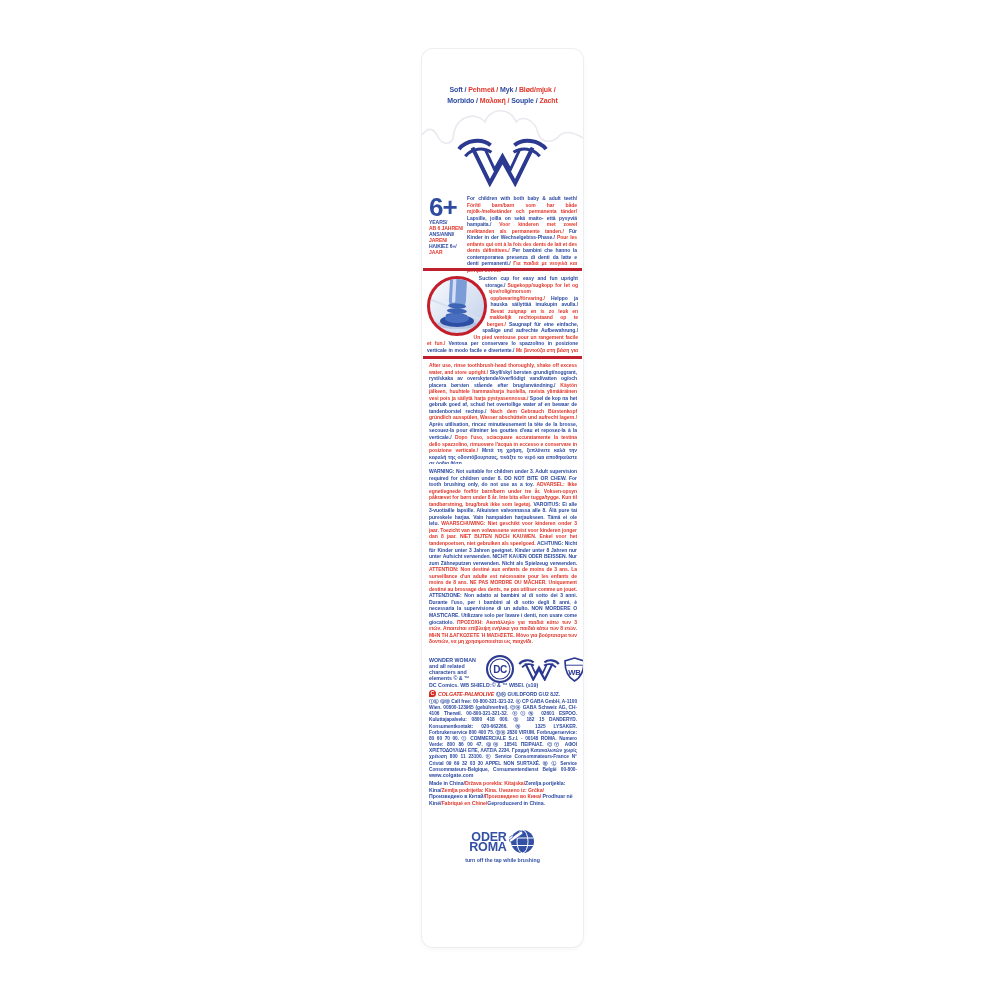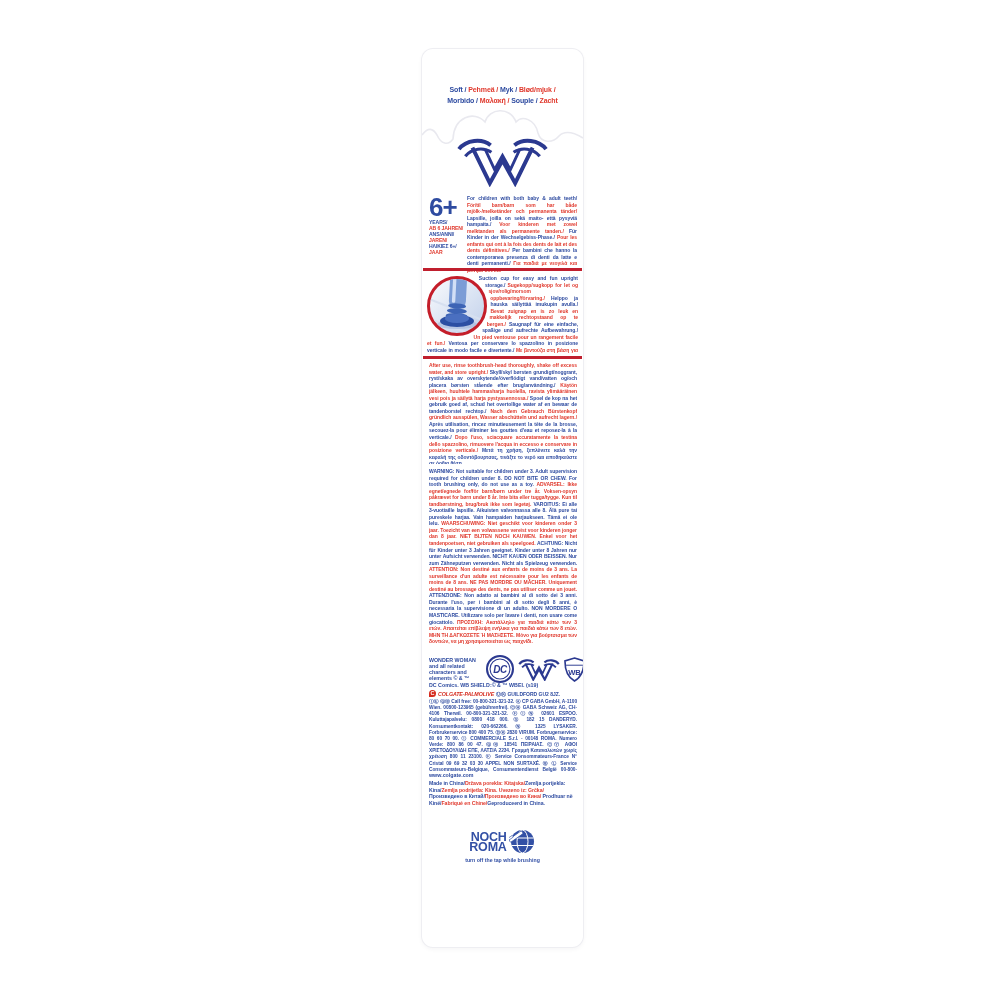--- a/index.html
+++ b/index.html
@@ -37,21 +37,21 @@
     margin:1px 4px 1px 0;shape-outside:circle(50%);}
   
   .afteruse{top:313px;left:7px;width:148px;height:102px;overflow:hidden;}
   .warnings{top:419px;left:7px;width:148px;height:186px;overflow:hidden;}
   
   .tm-row{top:606px;left:7px;width:148px;height:28px;display:flex;align-items:center;gap:3px;}
   .credit{font-size:5.3px;line-height:6.1px;font-weight:700;color:#2e4ba0;width:54px;flex:none;}
   .dc-badge{width:24px;height:24px;border-radius:50%;border:2px solid #2b3990;flex:none;
     display:flex;align-items:center;justify-content:center;
     box-shadow:inset 0 0 0 1.5px #fff, inset 0 0 0 2.6px #2b3990;}
-  .dc-badge span{font-size:10px;font-weight:800;font-style:italic;color:#2b3990;letter-spacing:-0.5px;}
+  .dc-badge span{font-size:10px;font-weight:800;color:#2b3990;letter-spacing:-0.5px;}
   .wwsmall{width:44px;height:23px;flex:none;}
   .wbshield{width:21px;height:25px;flex:none;}
   .credit2{top:633px;left:7px;width:148px;font-size:5.3px;font-weight:700;color:#2e4ba0;}
   
   .cp-row{top:641px;left:7px;width:148px;display:flex;align-items:center;gap:2px;}
   .cp-icon{width:7px;height:7px;border-radius:3.5px 3.5px 3.5px 0;background:#d52b1e;flex:none;
     color:#fff;font-size:5.5px;font-weight:800;text-align:center;line-height:7px;}
   .cp-name{font-size:5.3px;font-weight:800;font-style:italic;color:#d52b1e;letter-spacing:-0.1px;}
   .cp-addr{font-size:5px;font-weight:600;color:#2e4ba0;}
   .contacts{top:650px;left:7px;width:148px;height:73px;overflow:hidden;
@@ -161,21 +161,21 @@
 
   <div class="abs contacts">ⒾⒺ ⒼⒷ Call free: 00-800-321-321-32. Ⓐ CP GABA GmbH, A-1100 Wien. 00800-123965 (gebührenfrei). ⒸⒽ GABA Schweiz AG, CH-4106 Therwil. 00-800-321-321-32. ⒻⒾⓃ 02601 ESPOO. Kuluttajapalvelu: 0800 418 000. Ⓢ 182 15 DANDERYD. Konsumentkontakt: 020-662266. Ⓝ 1325 LYSAKER. Forbrukerservice 800 400 75. ⒹⓀ 2830 VIRUM. Forbrugerservice: 80 60 70 00. Ⓘ COMMERCIALE S.r.l. - 00148 ROMA. Numero Verde: 800 86 00 47. ⒼⓇ 18541 ΠΕΙΡΑΙΑΣ. ⒸⓎ ΑΦΟΙ ΧΡΙΣΤΟΔΟΥΛΙΔΗ ΕΠΕ, ΛΑΤΣΙΑ 2234. Γραμμή Καταναλωτών χωρίς χρέωση 800 11 23100. Ⓕ Service Consommateurs-France N° Cristal 09 69 32 03 30 APPEL NON SURTAXÉ. Ⓑ Ⓛ Service Consommateurs-Belgique, Consumentendienst België 00-800-321-321-32. ⓃⓁ 00-800-321-321-32.</div>
 
   <div class="abs website">www.colgate.com</div>
 
   <div class="abs madein"><span style="color: rgb(46, 75, 160);">Made in China/</span><span style="color: rgb(224, 57, 45);">Država porekla: Kitajska/</span><span style="color: rgb(46, 75, 160);">Zemlja porijekla: Kina/</span><span style="color: rgb(224, 57, 45);">Zemlja podrijetla: Kina. Uvezeno iz: Grčka/ </span><span style="color: rgb(46, 75, 160);">Произведено в Китай/</span><span style="color: rgb(224, 57, 45);">Произведено во Кина/ </span><span style="color: rgb(46, 75, 160);">Prodhuar në Kinë/</span><span style="color: rgb(224, 57, 45);">Fabriqué en Chine/</span><span style="color: rgb(46, 75, 160);">Geproduceerd in China.</span></div>
 
   <div class="abs savewater">
     <div class="sw-row">
       <div class="sw-words">
-        <div>NOCH</div>
+        <div>ODER</div>
         <div>ROMA</div>
       </div>
       <svg width="27" height="27" viewBox="0 0 27 27">
         <circle cx="13.5" cy="13.5" r="11.5" fill="#3350a5"></circle>
         <ellipse cx="13.5" cy="13.5" rx="5.5" ry="11.5" fill="none" stroke="#fff" stroke-width="1"></ellipse>
         <path d="M2.5 10 L24.5 10 M2.5 17.5 L24.5 17.5" stroke="#fff" stroke-width="1" fill="none"></path>
         <g transform="rotate(-35 13.5 13.5)">
           <rect x="3" y="4" width="16" height="3.4" rx="1.7" fill="#fff" stroke="#3350a5" stroke-width="0.7"></rect>
           <rect x="3.6" y="2.6" width="5" height="2" fill="#fff" stroke="#3350a5" stroke-width="0.6"></rect>
         </g>

